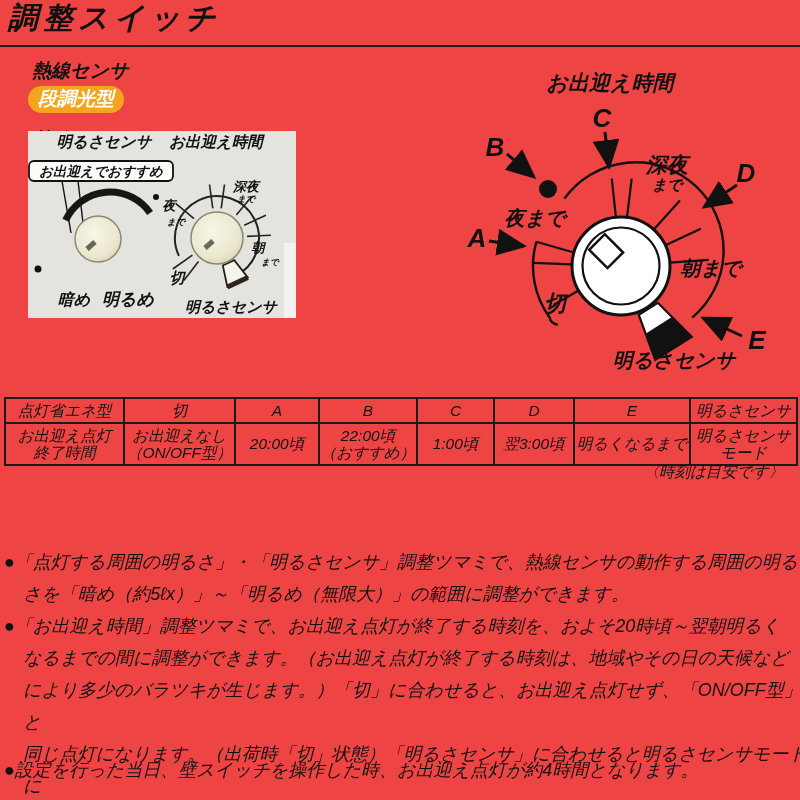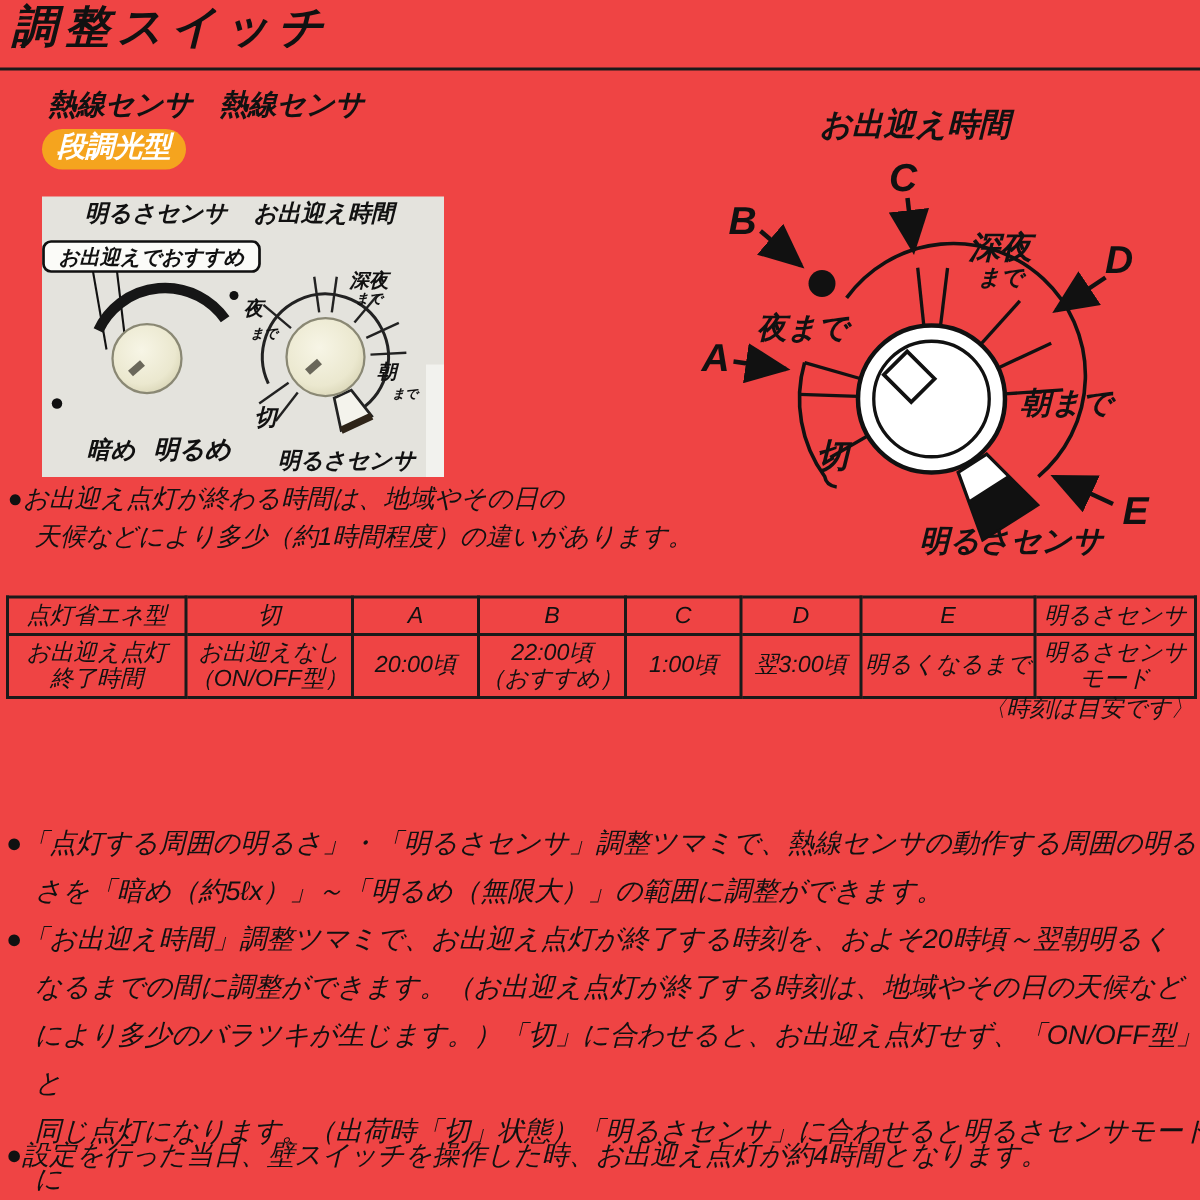--- a/index.html
+++ b/index.html
@@ -5,21 +5,21 @@
   html,body{margin:0;padding:0;background:#fff;}
   .page{
     position:relative;width:800px;height:800px;background:#ef4444;
     font-family:"Liberation Sans","DejaVu Sans",sans-serif;color:#111;overflow:hidden;font-style:italic;
   }
   .page-title{
     position:absolute;left:8px;top:-2px;font-size:30px;font-weight:bold;
     letter-spacing:5px;margin:0;
   }
   .title-rule{position:absolute;left:0;top:45px;width:800px;height:2px;background:#1a1a1a;}
-  .sensor-block{position:absolute;left:28px;top:58px;display:flex;gap:14px;}
+  .sensor-block{position:absolute;left:28px;top:58px;display:flex;gap:14px;flex-direction:column;}
   .sensor-col{display:flex;flex-direction:column;align-items:flex-start;}
   .sensor-name{font-size:19px;font-weight:bold;margin-left:4px;line-height:26px;white-space:nowrap;}
   .badge{
     margin-top:2px;border-radius:14px;color:#fff;font-weight:bold;font-size:19px;
     padding:3px 10px 4px 10px;line-height:20px;white-space:nowrap;
   }
   .photo-box{position:absolute;left:28px;top:131px;width:268px;height:187px;background:#E4E3DD;}
   .photo-note{
     position:absolute;left:5px;top:320px;width:470px;font-size:17px;line-height:25px;
     white-space:pre-line;padding-left:18px;text-indent:-18px;
@@ -30,21 +30,21 @@
   }
   table.pos-table th,table.pos-table td{
     border:2px solid #1a1a1a;text-align:center;font-size:15.5px;line-height:1.12;
     white-space:pre-line;padding:1px 0;font-weight:normal;vertical-align:middle;
   }
   table.pos-table th{height:21px;}
   table.pos-table td{height:38px;}
   .table-note-left{
     position:absolute;left:5px;top:463px;font-size:15.5px;line-height:18px;white-space:pre-line;
   }
-  .table-note-right{position:absolute;right:4px;top:462px;font-size:15.5px;}
+  .table-note-right{position:absolute;right:16px;top:462px;font-size:15.5px;}
   .para{
     position:absolute;left:4px;width:796px;font-size:18px;line-height:32px;
     white-space:pre-line;padding-left:19px;text-indent:-19px;
   }
   .para-1{top:546px;}
   .para-2{top:610px;}
   .para-3{top:754px;}
   svg text{font-family:"Liberation Sans","DejaVu Sans",sans-serif;fill:#111;}
 </style>
 </head>
@@ -109,22 +109,20 @@
       <text x="218" y="71" font-size="9" font-weight="bold" text-anchor="middle">まで</text>
       <text x="141" y="79" font-size="13" font-weight="bold" text-anchor="middle">夜</text>
       <text x="148" y="94" font-size="9" font-weight="bold" text-anchor="middle">まで</text>
       <text x="230" y="121" font-size="13" font-weight="bold" text-anchor="middle">朝</text>
       <text x="242" y="134" font-size="8.5" font-weight="bold" text-anchor="middle">まで</text>
       <text x="149" y="152" font-size="15" font-weight="bold" text-anchor="middle">切</text>
       <text x="203" y="181" font-size="15" font-weight="bold" text-anchor="middle">明るさセンサ</text>
     </svg>
   </div>
 
-  <div class="photo-note">●お出迎え点灯が終わる時間は、地域やその日の
-天候などにより多少（約1時間程度）の違いがあります。</div>
 
   <svg class="dial-diagram" viewBox="0 0 360 320">
     <defs>
       <marker id="ah" markerWidth="11" markerHeight="9" refX="9" refY="4.5" orient="auto">
         <path d="M0,0 L10,4.5 L0,9 z" fill="#111"></path>
       </marker>
     </defs>
     <text x="170" y="30" font-size="21" font-weight="bold" text-anchor="middle">お出迎え時間</text>
 
     <circle cx="181" cy="206" r="49" fill="#fff" stroke="#111" stroke-width="3"></circle>

